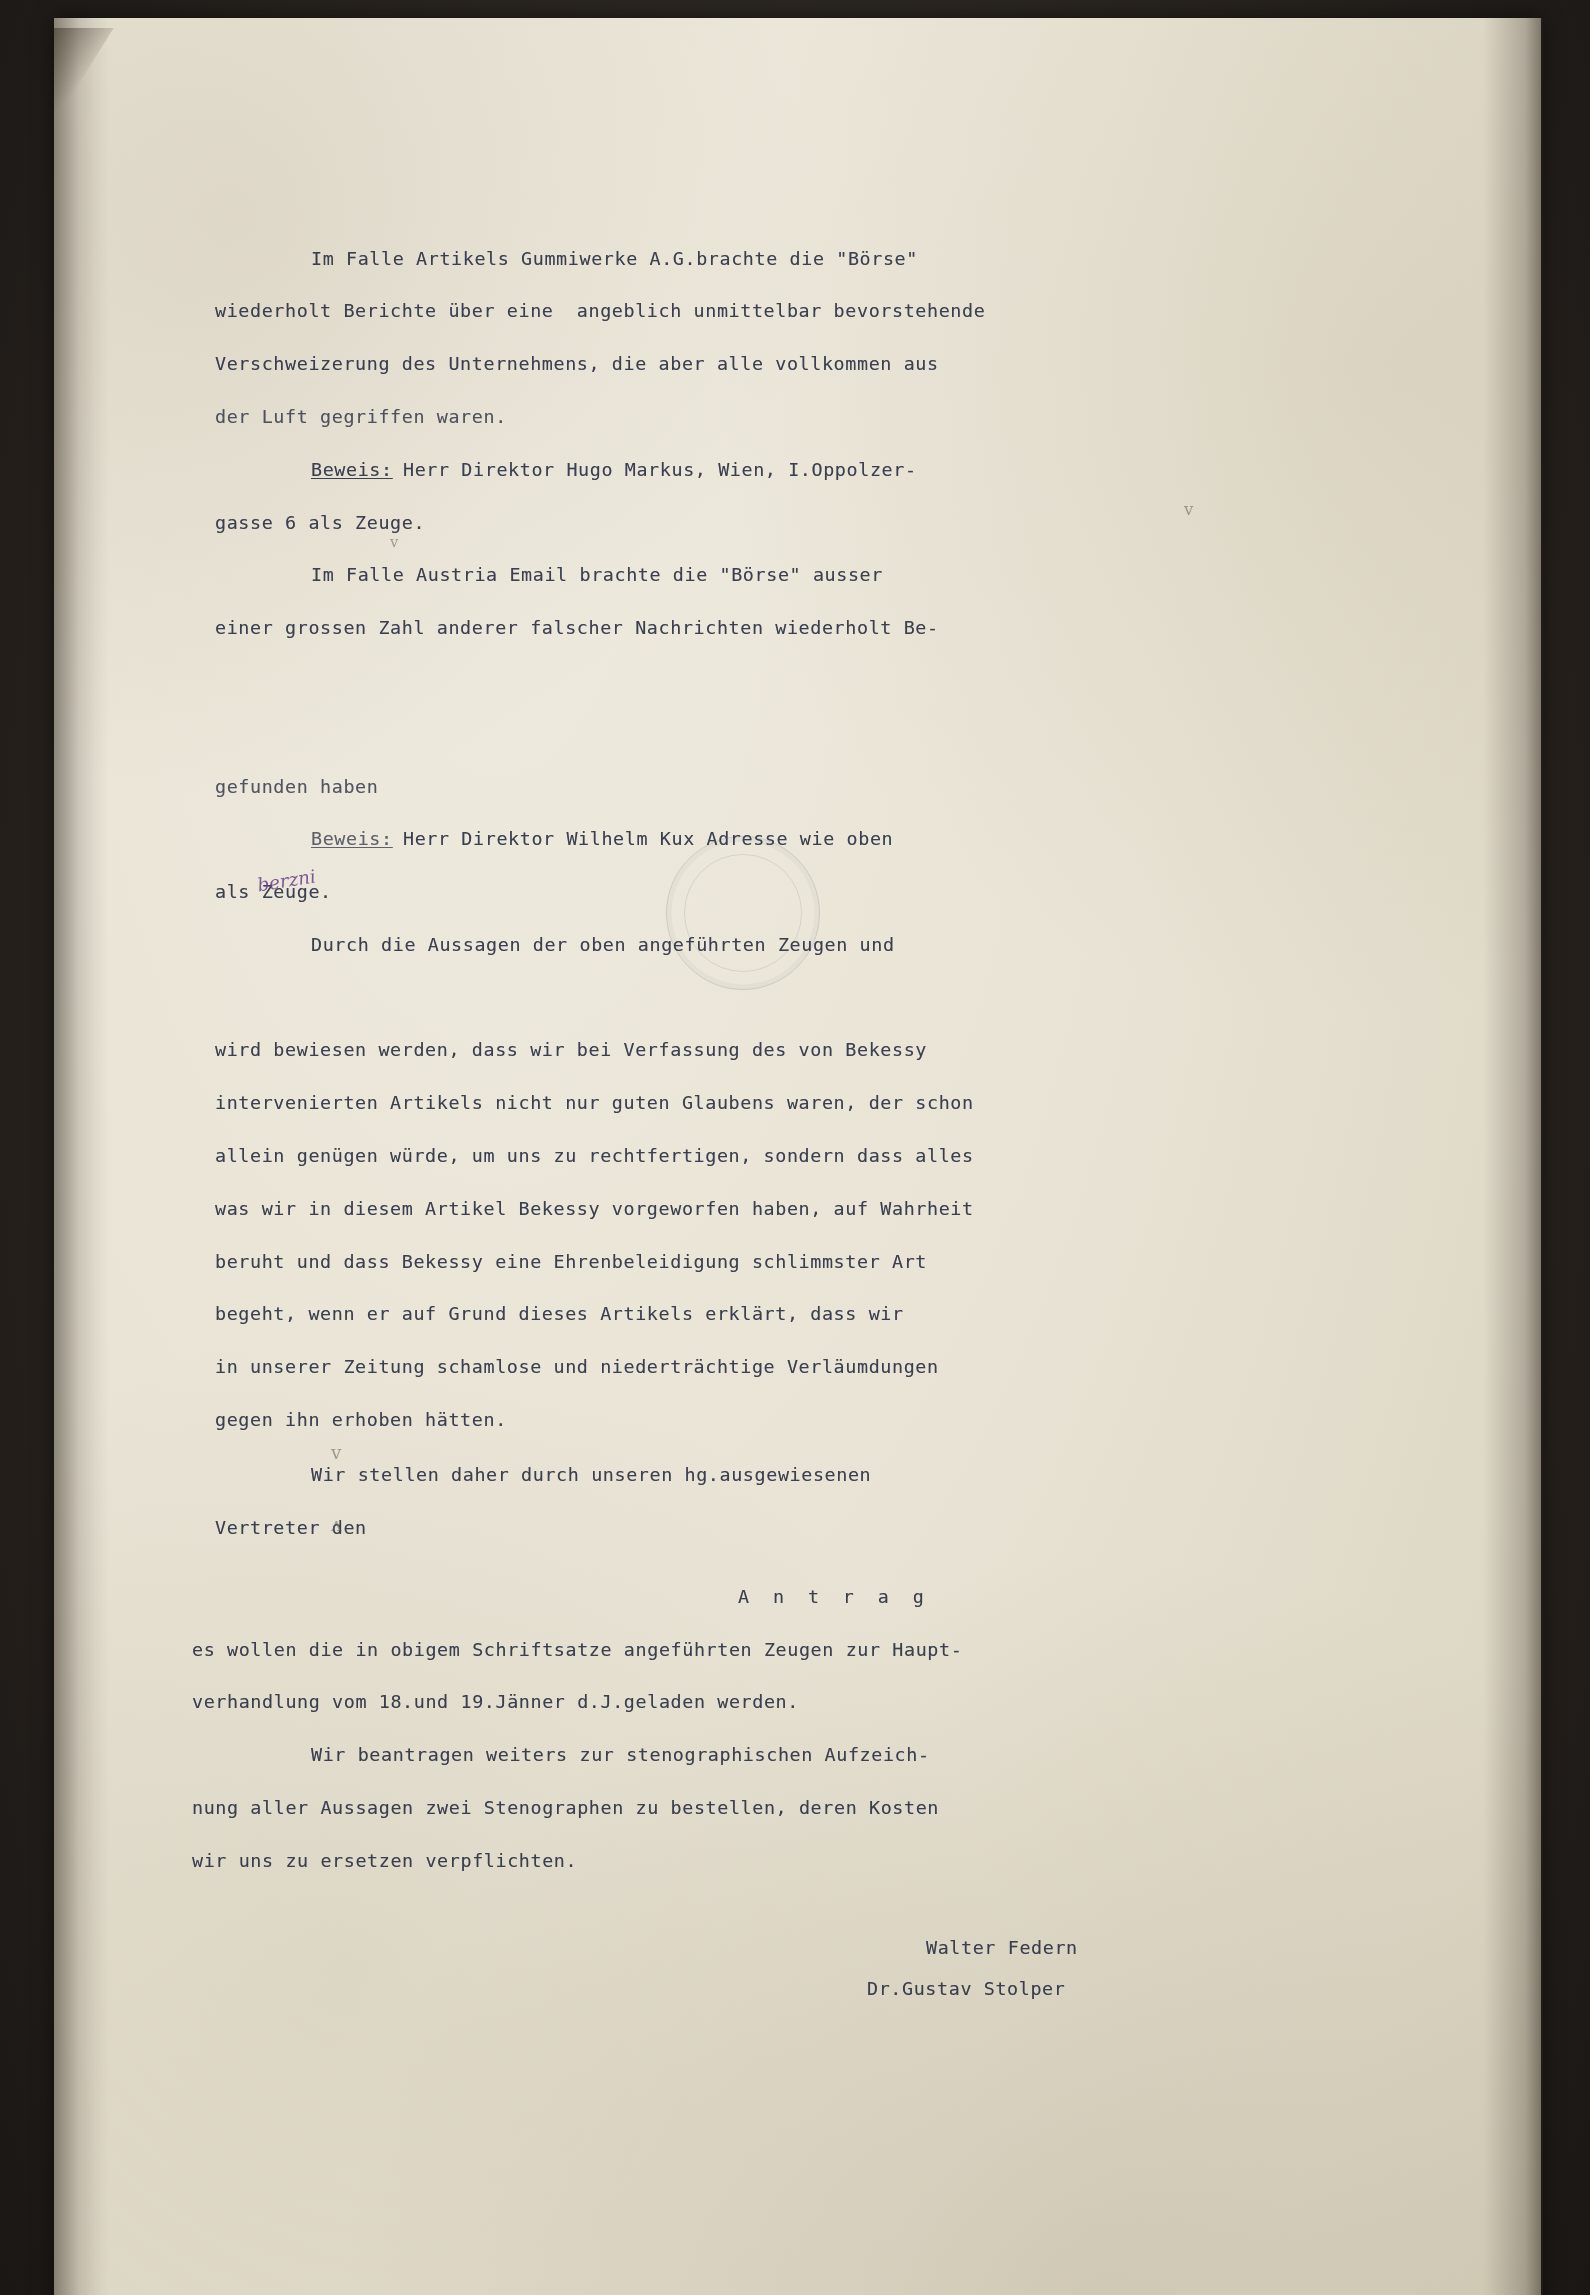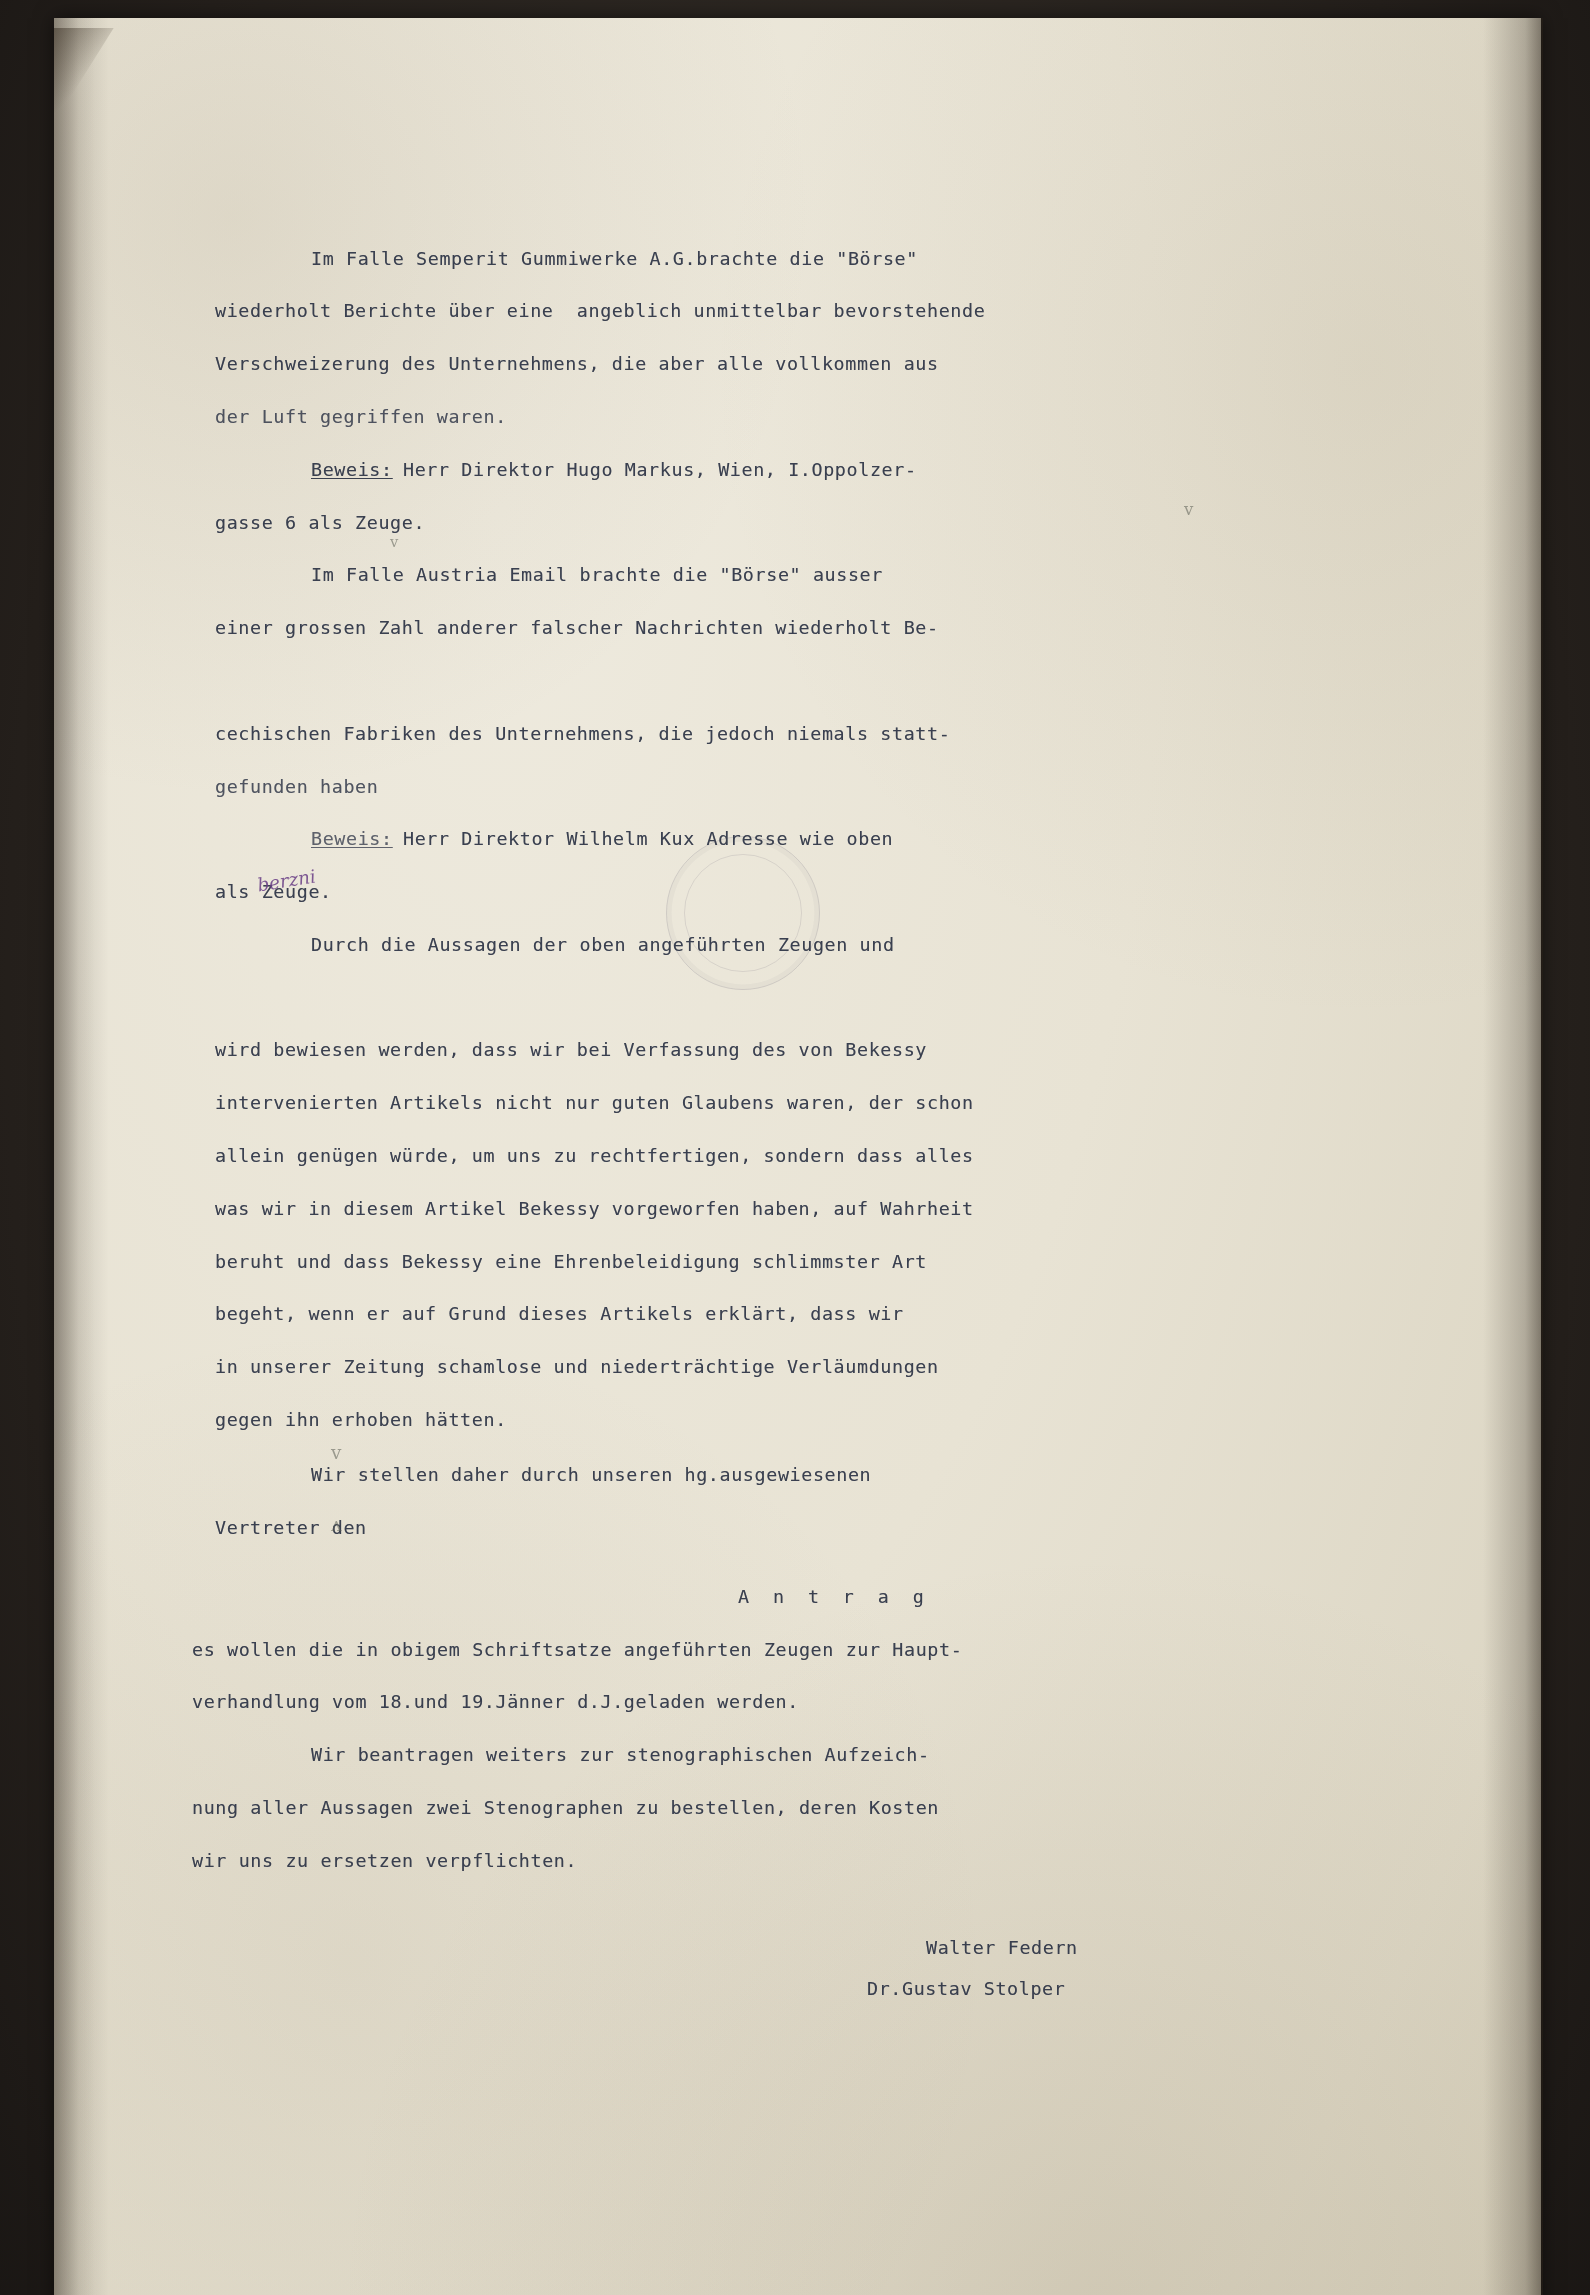--- a/index.html
+++ b/index.html
@@ -156,32 +156,31 @@
 <div id="paper"></div>
 <div id="binding-shadow"></div>
 <div id="right-edge-shadow"></div>
 
 <div id="corner-tear"></div>
 
 <div id="office-stamp"></div>
 
 <div id="typescript">
 
-  <div class="line" style="left:257px; top:230px;">Im Falle Semperit Gummiwerke A.G.brachte die "Börse"</div>
+  <div class="line" style="left:257px; top:230px;">Im Falle Artikels Gummiwerke A.G.brachte die "Börse"</div>
   <div class="line" style="left:161px; top:282px;">wiederholt Berichte über eine  angeblich unmittelbar bevorstehende</div>
   <div class="line" style="left:161px; top:335px;">Verschweizerung des Unternehmens, die aber alle vollkommen aus</div>
   <div class="line f1" style="left:161px; top:388px;">der Luft gegriffen waren.</div>
 
   <div class="line u" style="left:257px; top:441px;">Beweis:</div>
   <div class="line" style="left:349px; top:441px;">Herr Direktor Hugo Markus, Wien, I.Oppolzer-</div>
   <div class="line" style="left:161px; top:494px;">gasse 6 als Zeuge.</div>
 
   <div class="line" style="left:257px; top:546px;">Im Falle Austria Email brachte die "Börse" ausser</div>
   <div class="line" style="left:161px; top:599px;">einer grossen Zahl anderer falscher Nachrichten wiederholt Be-</div>
-  <div class="line" style="left:161px; top:705px;">cechischen Fabriken des Unternehmens, die jedoch niemals statt-</div>
   <div class="line f1" style="left:161px; top:758px;">gefunden haben</div>
 
   <div class="line u f2" style="left:257px; top:810px;">Beweis:</div>
   <div class="line" style="left:349px; top:810px;">Herr Direktor Wilhelm Kux Adresse wie oben</div>
   <div class="line" style="left:161px; top:863px;">als Zeuge.</div>
 
   <div class="line" style="left:257px; top:916px;">Durch die Aussagen der oben angeführten Zeugen und</div>
   <div class="line" style="left:161px; top:1021px;">wird bewiesen werden, dass wir bei Verfassung des von Bekessy</div>
   <div class="line" style="left:161px; top:1127px;">allein genügen würde, um uns zu rechtfertigen, sondern dass alles</div>
   <div class="line" style="left:161px; top:1074px;">intervenierten Artikels nicht nur guten Glaubens waren, der schon</div>

